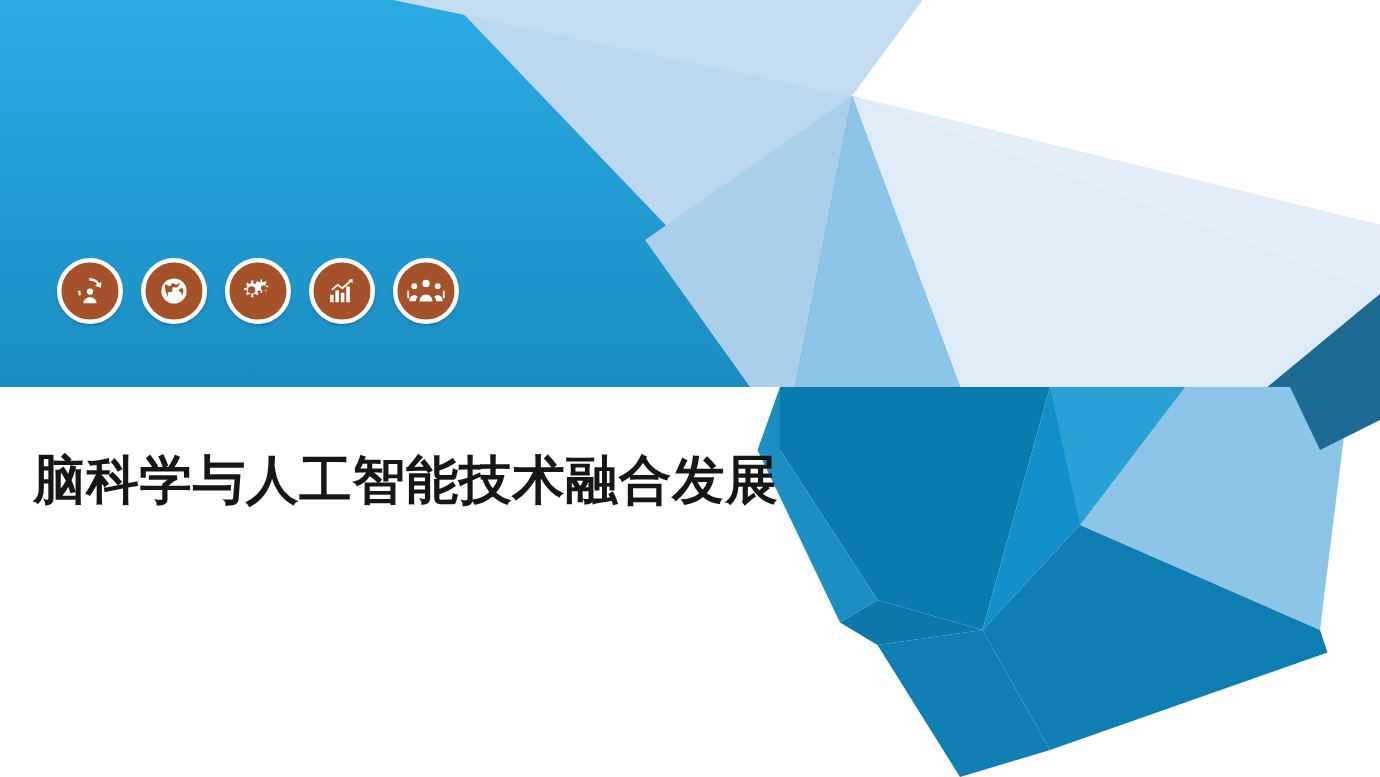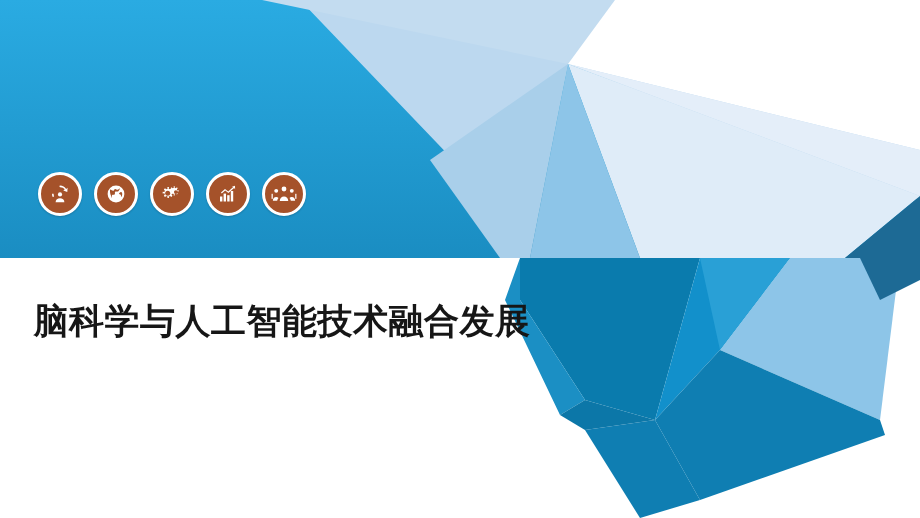--- a/index.html
+++ b/index.html
@@ -67,21 +67,20 @@
     z-index: 5;
   }
   .title-text {
     margin: 0;
     color: #161616;
     font-size: 35px;
     font-weight: bold;
     line-height: 1.46;
     letter-spacing: 0.5px;
     font-family: "Liberation Sans", sans-serif;
-    text-align: center;
   }
 </style>
 </head>
 <body>
 
 <div class="slide">
 
   <svg class="bg-svg" viewBox="0 0 920 518" preserveAspectRatio="none">
     <defs>
       <linearGradient id="bandGrad" x1="0" y1="0" x2="0" y2="1">

